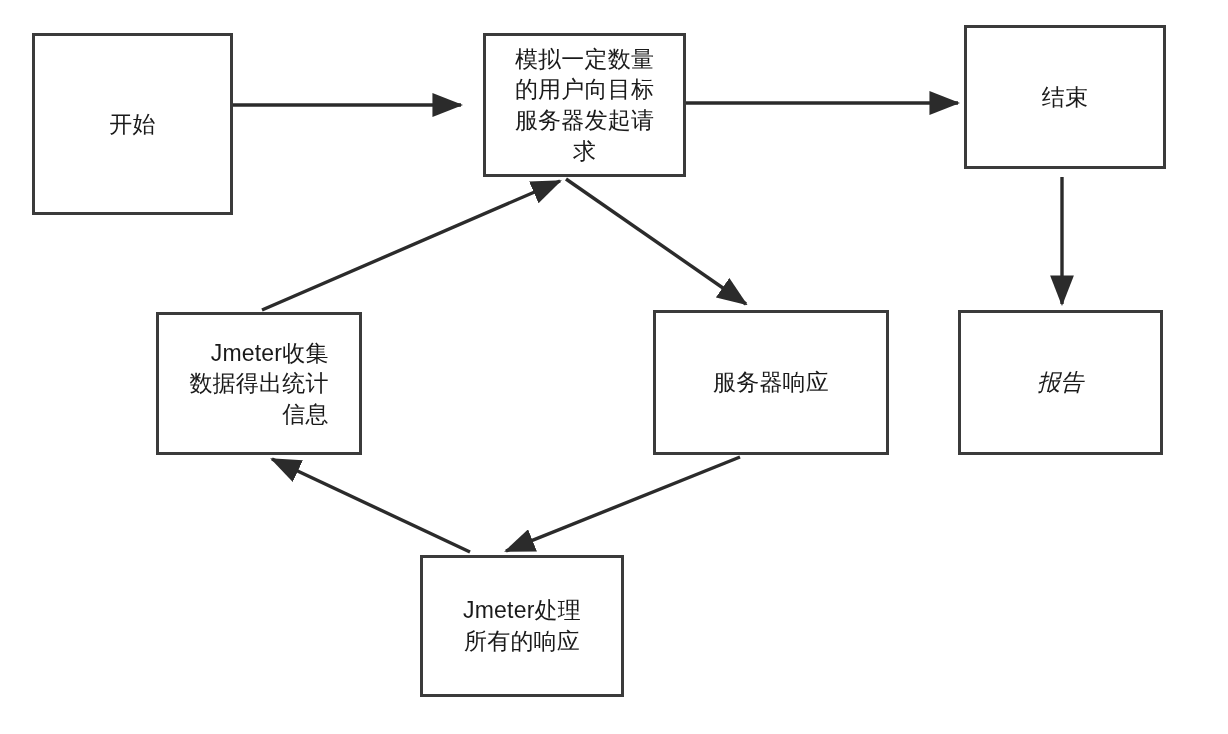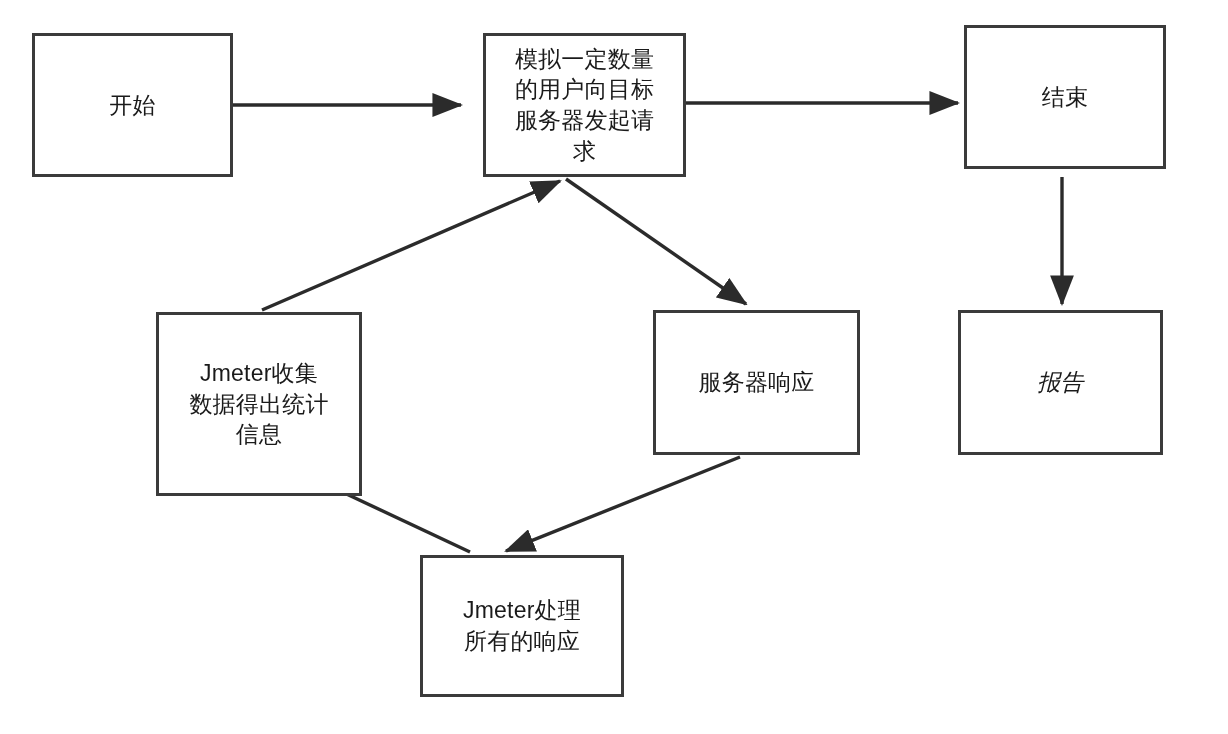--- a/index.html
+++ b/index.html
@@ -62,38 +62,38 @@
         <line x1="670" y1="103" x2="958" y2="103" marker-end="url(#arrowhead)" stroke="#2b2b2b"></line>
         <line x1="1062" y1="177" x2="1062" y2="304" marker-end="url(#arrowhead)" stroke="#2b2b2b"></line>
         <line x1="566" y1="179" x2="746" y2="304" marker-end="url(#arrowhead)" stroke="#2b2b2b"></line>
         <line x1="740" y1="457" x2="506" y2="551" marker-end="url(#arrowhead)" stroke="#2b2b2b"></line>
         <line x1="470" y1="552" x2="272" y2="459" marker-end="url(#arrowhead)" stroke="#2b2b2b"></line>
         <line x1="262" y1="310" x2="560" y2="181" marker-end="url(#arrowhead)" stroke="#2b2b2b"></line>
       </g>
   </svg>
 
   <div id="nodes-group">
-      <div class="node" style="left: 32px; top: 33px; width: 201px; height: 144px; border-color: rgb(59, 59, 59);">
+      <div class="node" style="left: 32px; top: 33px; width: 201px; height: 182px; border-color: rgb(59, 59, 59);">
         <div class="node-label">开始</div>
       </div>
       <div class="node" style="left: 467px; top: 33px; width: 203px; height: 144px; border-color: rgb(59, 59, 59); margin-left: 16px;">
         <div class="node-label">模拟一定数量
 的用户向目标
 服务器发起请
 求</div>
       </div>
       <div class="node" style="left: 964px; top: 25px; width: 202px; height: 144px; border-color: rgb(59, 59, 59);">
         <div class="node-label">结束</div>
       </div>
-      <div class="node" style="left: 156px; top: 312px; width: 206px; height: 184px; border-color: rgb(59, 59, 59);">
+      <div class="node" style="left: 156px; top: 312px; width: 206px; height: 143px; border-color: rgb(59, 59, 59); text-align: right;">
         <div class="node-label">Jmeter收集
 数据得出统计
 信息</div>
       </div>
-      <div class="node" style="left: 653px; top: 310px; width: 207px; height: 145px; border-color: rgb(59, 59, 59);">
+      <div class="node" style="left: 653px; top: 310px; width: 236px; height: 145px; border-color: rgb(59, 59, 59);">
         <div class="node-label">服务器响应</div>
       </div>
       <div class="node" style="left: 958px; top: 310px; width: 205px; height: 145px; border-color: rgb(59, 59, 59); font-style: italic;">
         <div class="node-label">报告</div>
       </div>
       <div class="node" style="left: 408px; top: 555px; width: 204px; height: 142px; border-color: rgb(59, 59, 59); margin-left: 12px;">
         <div class="node-label">Jmeter处理
 所有的响应</div>
       </div>
     </div>

